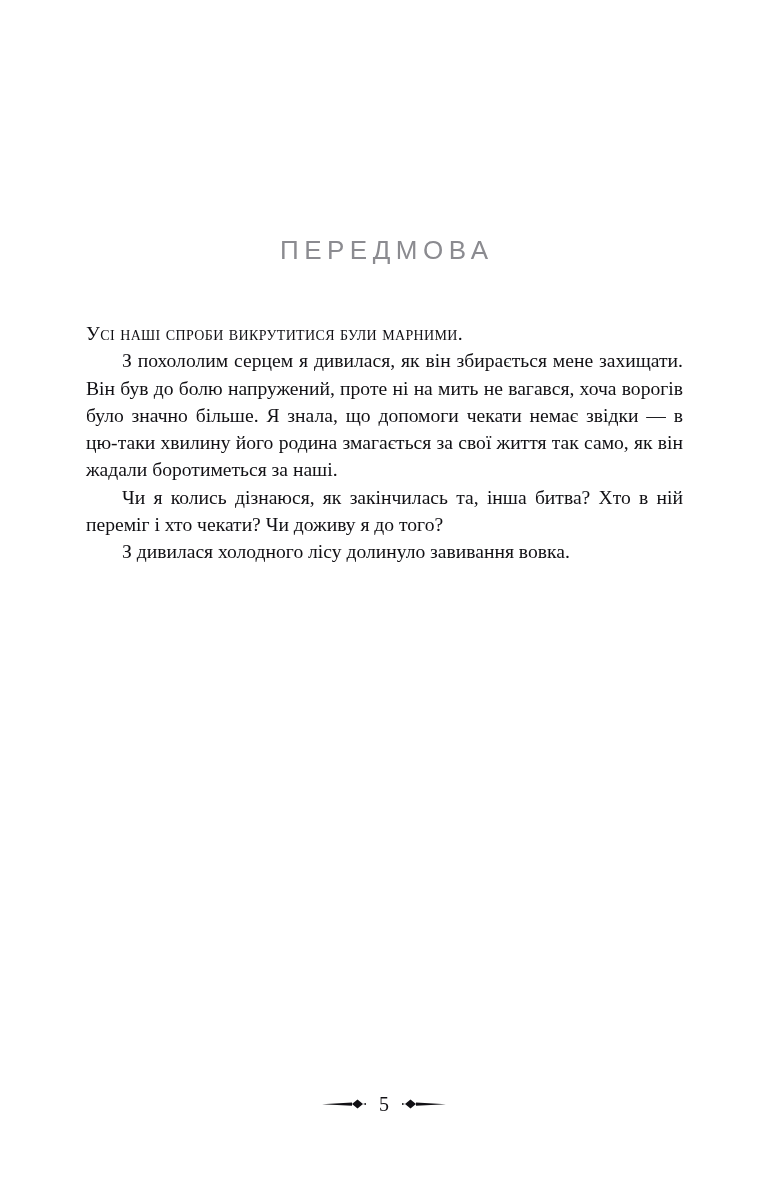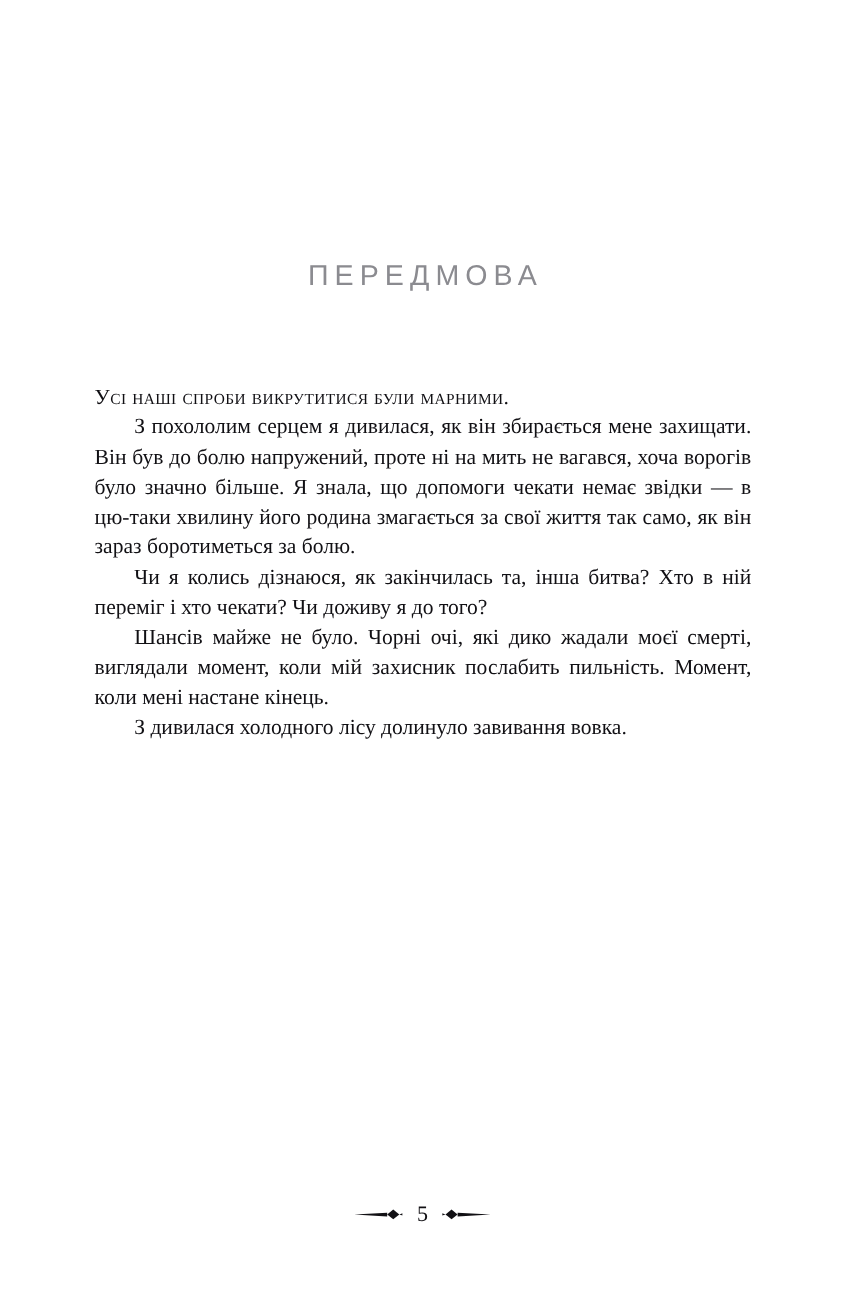--- a/index.html
+++ b/index.html
@@ -58,21 +58,20 @@
     text-indent: 36px;
     hyphens: manual;
     color: #111014;
   }
 
   .para.opening {
     text-indent: 0;
     font-variant-caps: small-caps;
     font-feature-settings: "smcp" 1;
     letter-spacing: 0.35px;
-    margin-top: 28px;
   }
 
   
   .para:last-child { }
 
   
   .folio {
     position: absolute;
     left: 0;
     top: 1094px;
@@ -100,23 +99,22 @@
 </style>
 </head>
 <body>
 
 <div class="page">
 
   <div class="chapter-title">ПЕРЕДМОВА</div>
 
   <div class="text-block">
     <p class="para opening">Усі наші спроби викрутитися були марними.</p>
-    <p class="para">З похололим серцем я дивилася, як він збирається мене захищати. Він був до болю напружений, проте ні на мить не вагався, хоча ворогів було значно більше. Я знала, що допомоги чекати немає звідки — в цю-таки хвилину його родина змагається за свої життя так само, як він зараз боротиметься за болю.</p>
+    <p class="para">З похололим серцем я дивилася, як він збирається мене захищати. Він був до болю напружений, проте ні на мить не вагався, хоча ворогів було значно більше. Я знала, що допомоги чекати немає звідки — в цю-таки хвилину його родина змагається за свої життя так само, як він жадали боротиметься за наші.</p>
     <p class="para">Чи я колись дізнаюся, як закінчилась та, інша битва? Хто в ній переміг і хто чекати? Чи доживу я до того?</p>
-    <p class="para">Шансів майже не було. Чорні очі, які дико жадали моєї смерті, виглядали момент, коли мій захисник послабить пильність. Момент, коли мені настане кінець.</p>
     <p class="para">З дивилася холодного лісу долинуло завивання вовка.</p>
   </div>
 
   <div class="folio">
     <span class="ornament">
       <svg viewBox="0 0 44 14" width="44" height="14" aria-hidden="true">
         <path d="M0 7.2 L30 5.6 L30 8.8 Z" fill="#111014"></path>
         <path d="M30 7 L35.5 2.6 L41 7 L35.5 11.4 Z" fill="#111014"></path>
         <path d="M41 7 L44 5.9 L44 8.1 Z" fill="#111014"></path>
       </svg>

